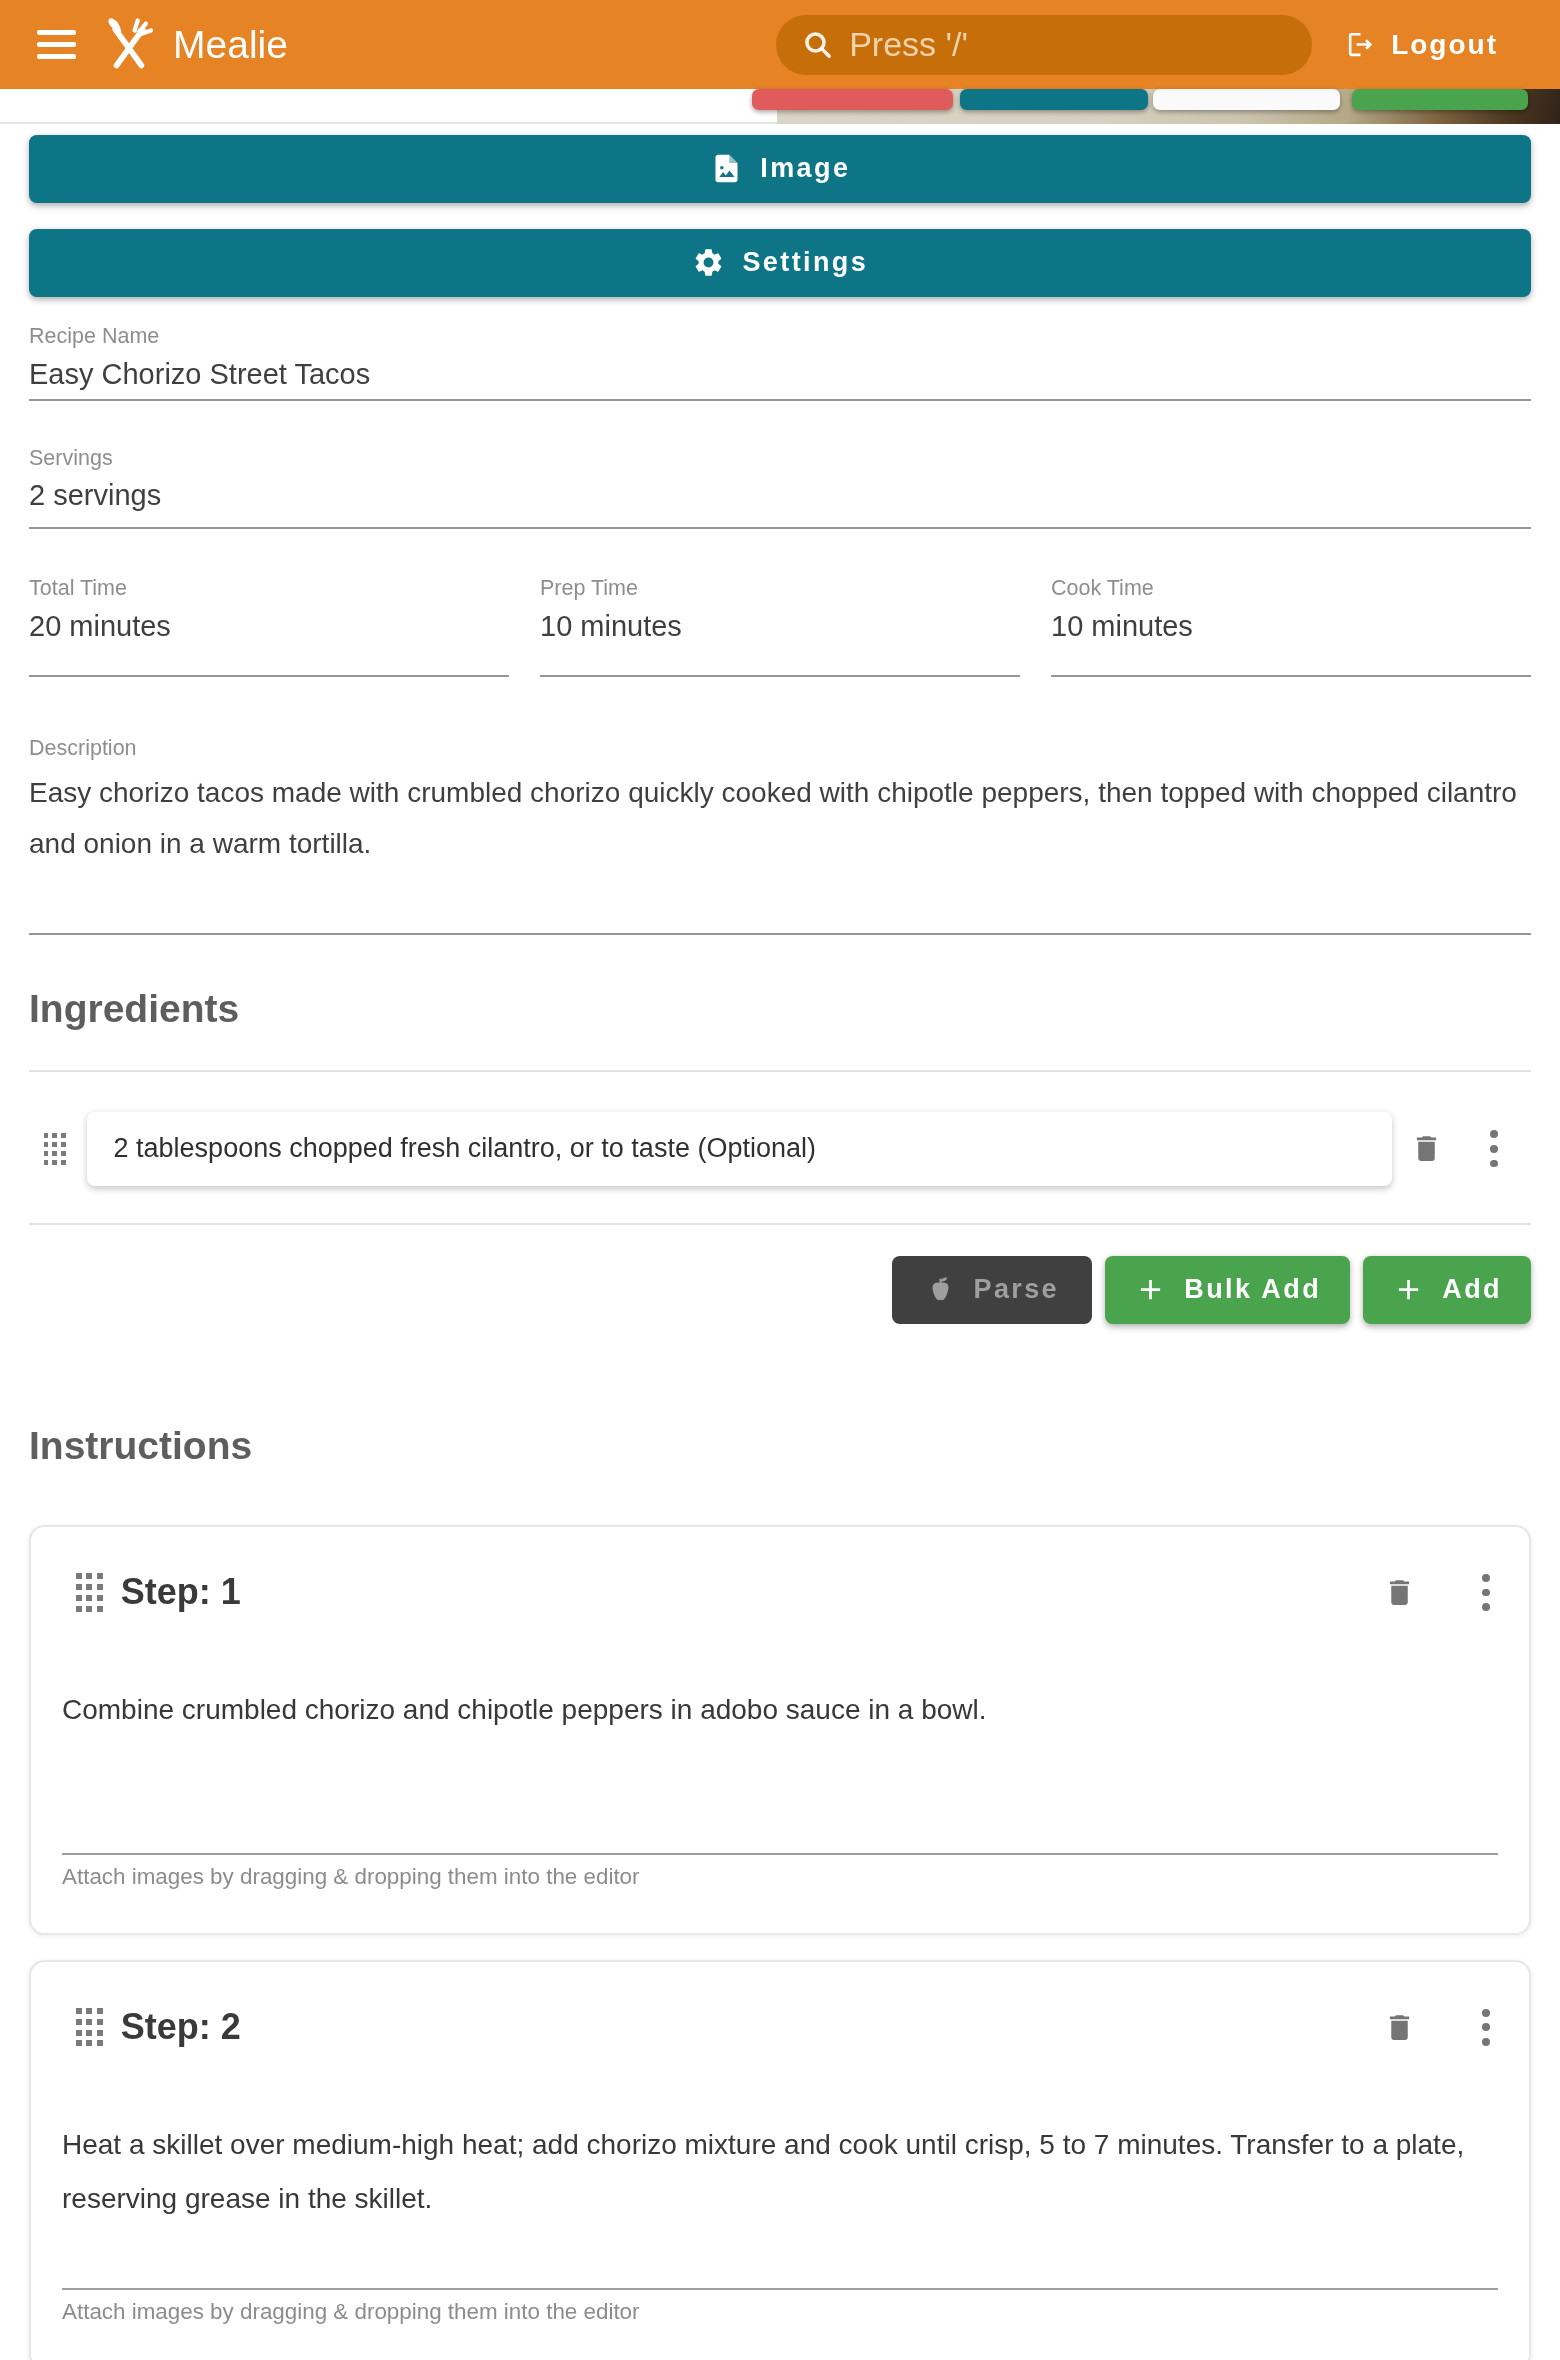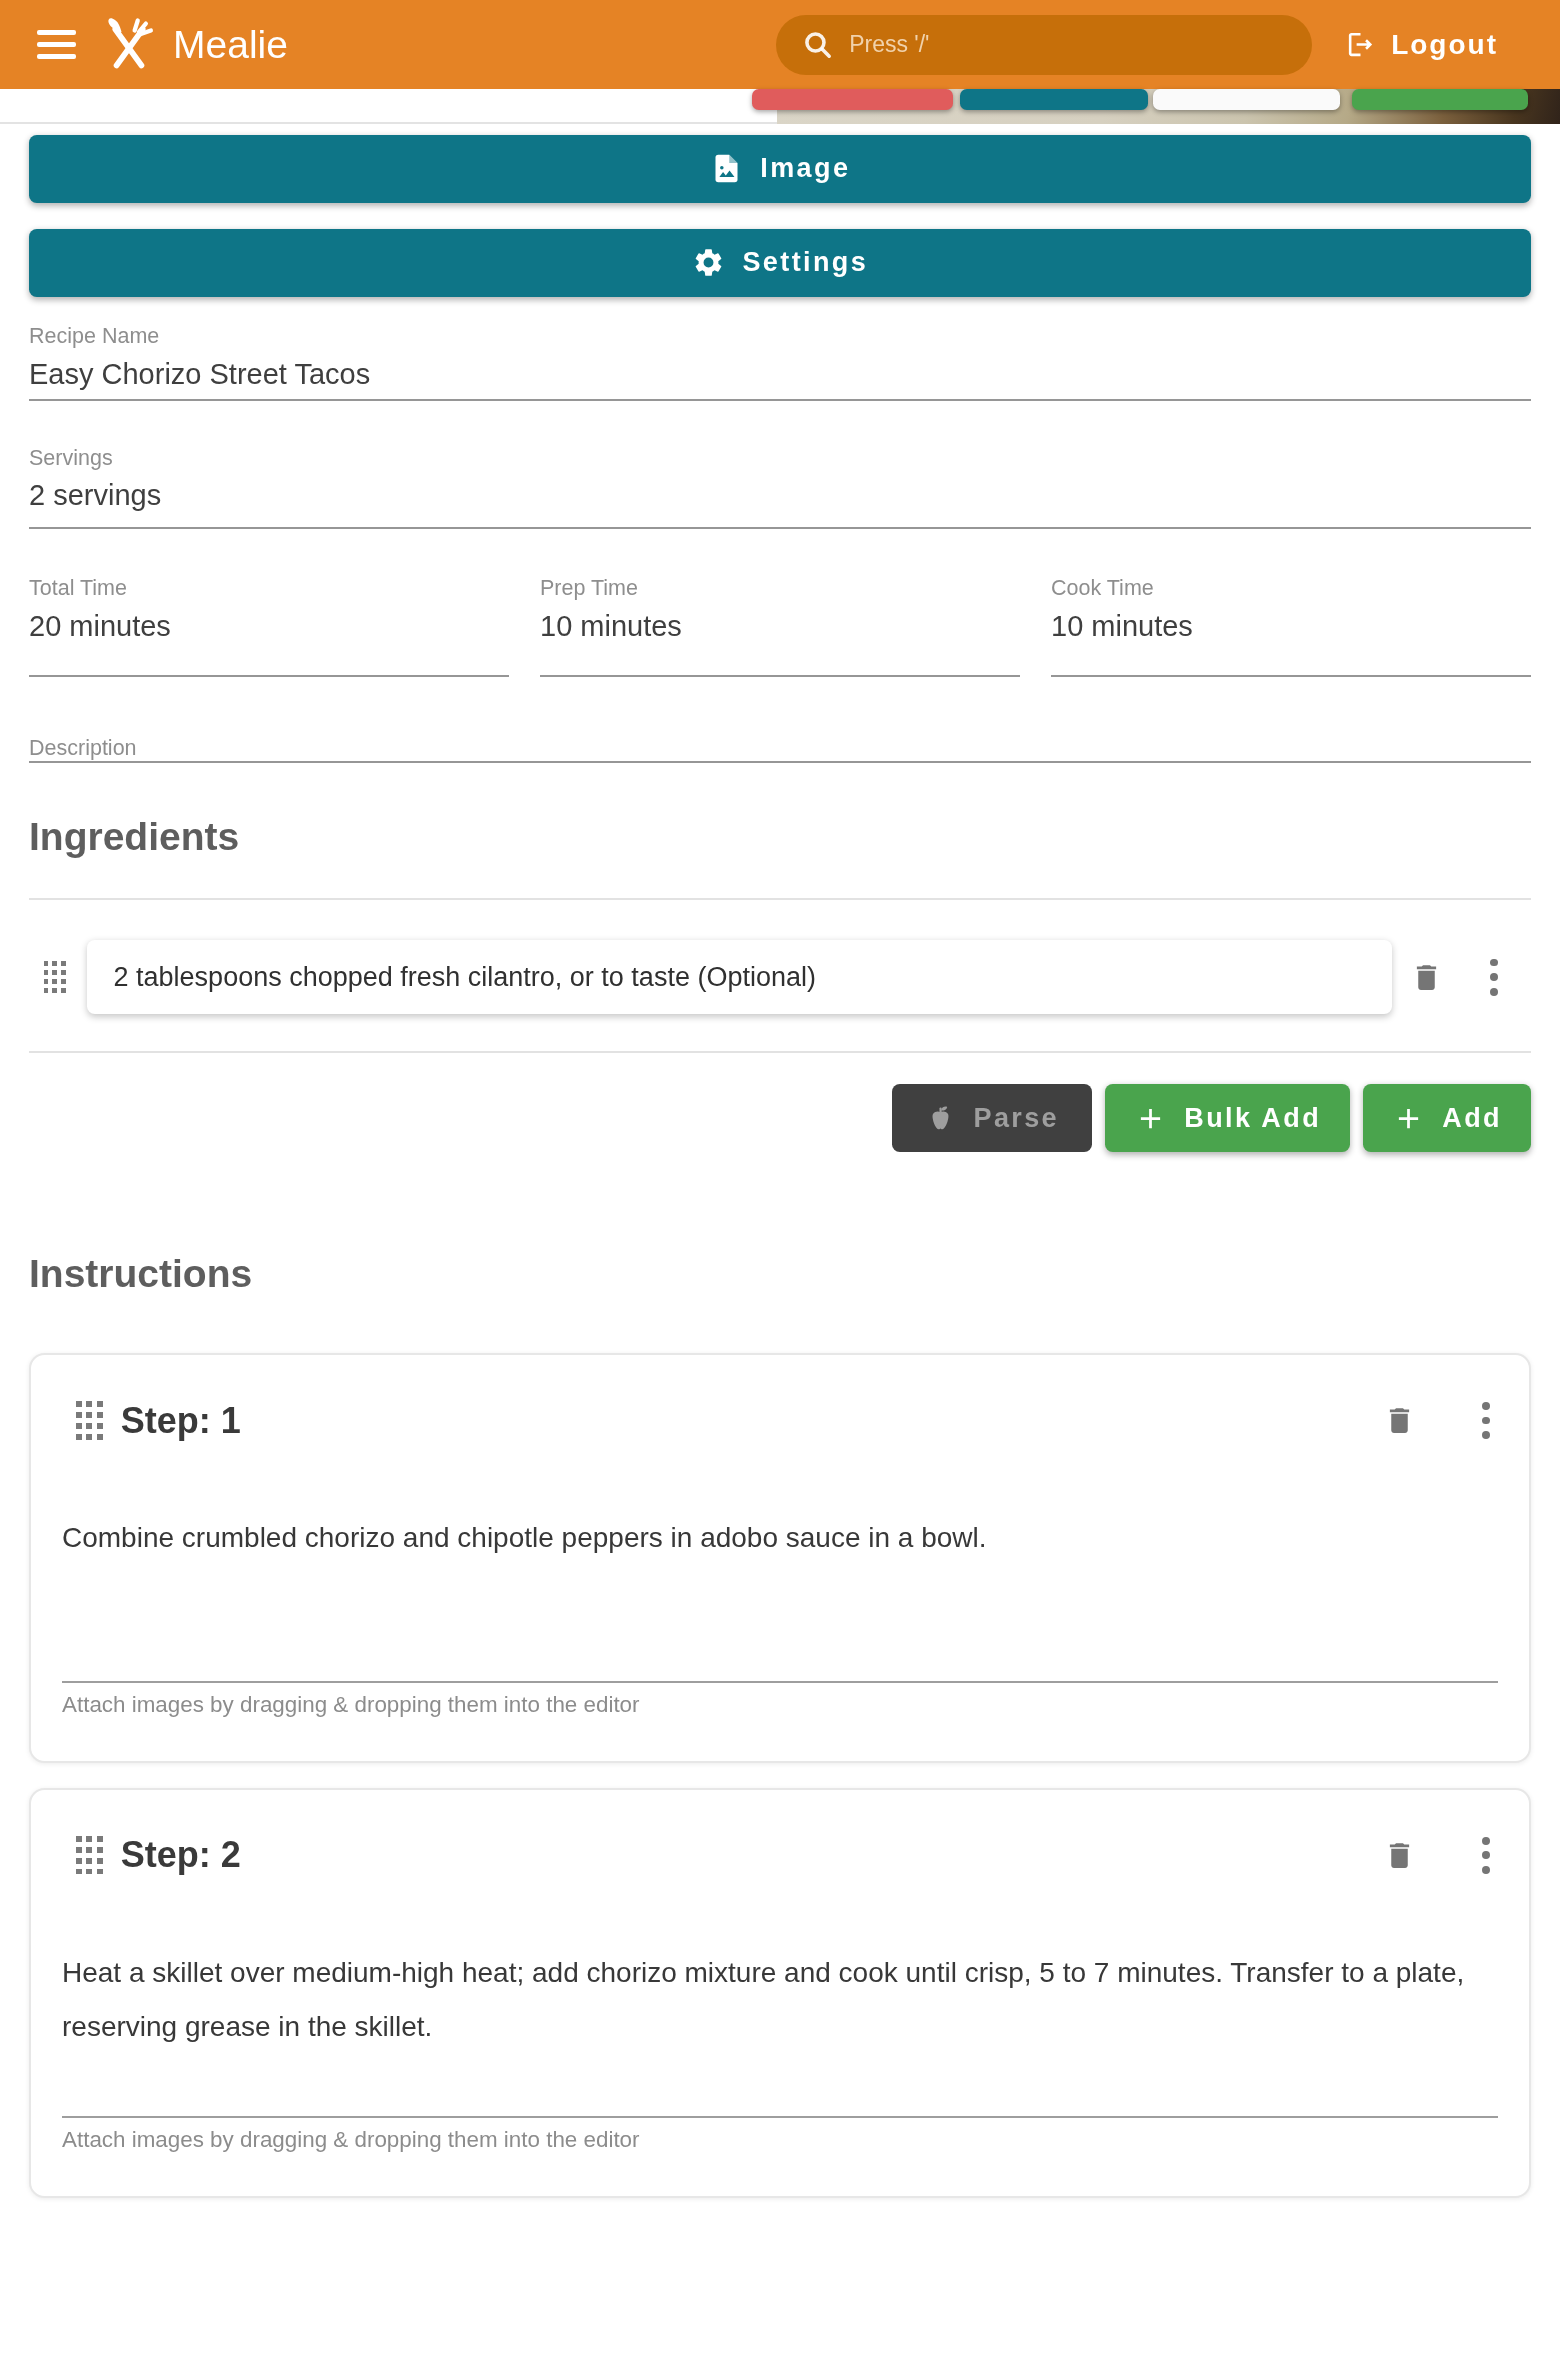--- a/index.html
+++ b/index.html
@@ -9,21 +9,21 @@
   
   .appbar { height:89px; background:#E58325; display:flex; align-items:center; }
   .hamburger { width:39px; height:29px; margin-left:37px; display:flex; flex-direction:column;
                justify-content:space-between; cursor:pointer; }
   .hamburger span { display:block; height:4.9px; background:#fff; border-radius:2px; }
   .logo { margin-left:23.4px; }
   .app-title { color:#fff; font-size:39px; font-weight:400; margin-left:13.7px; }
   .searchbar { margin-left:auto; width:536px; height:60px; background:#C66F0A; border-radius:30px;
                display:flex; align-items:center; padding:0 25px; }
   .searchbar input { flex:1; background:transparent; border:none; outline:none;
-                     font-size:23px; color:#fff; margin-left:15.6px; font-family:inherit; }
+                     font-size:34px; color:#fff; margin-left:15.6px; font-family:inherit; }
   .searchbar input::placeholder { color:rgba(255,243,226,0.75); }
   .logout { display:flex; align-items:center; margin-left:33px; margin-right:62px; cursor:pointer; }
   .logout .lbl { color:#fff; font-size:28px; font-weight:bold; letter-spacing:2px; margin-left:15.6px; }
 
   
   .strip { position:relative; height:35px; background:#fff; border-bottom:2px solid #E3E3E3; }
   .strip .photo { position:absolute; top:0; right:0; width:783px; height:35px;
       background:linear-gradient(103deg,#DAD5C7 0%,#D6D0C0 42%,#CBC4AE 60%,#B5A987 73%,#7B603D 85%,#49361F 94%,#30231A 100%); }
   .clipbtn { position:absolute; top:0; height:20.5px; border-radius:6.8px;
              box-shadow:0 2px 4.9px rgba(0,0,0,.35); cursor:pointer; }
@@ -194,20 +194,21 @@
       <input value="10 minutes" style="">
     </div>
     <div class="field">
       <div class="flabel">Cook Time</div>
       <input value="10 minutes" style="">
     </div>
   </div>
 
   <div class="field desc">
     <div class="flabel">Description</div>
+    <div class="desc-text">Easy chorizo tacos made with crumbled chorizo quickly cooked with chipotle peppers, then topped with chopped cilantro and onion in a warm tortilla.</div>
   </div>
 
   <h2 class="section-h ing-head">Ingredients</h2>
 
 
   <hr class="hr d1">
 
   <div class="ing-row" style="margin-top:40px;">
     <span class="handle">
       <i></i>

